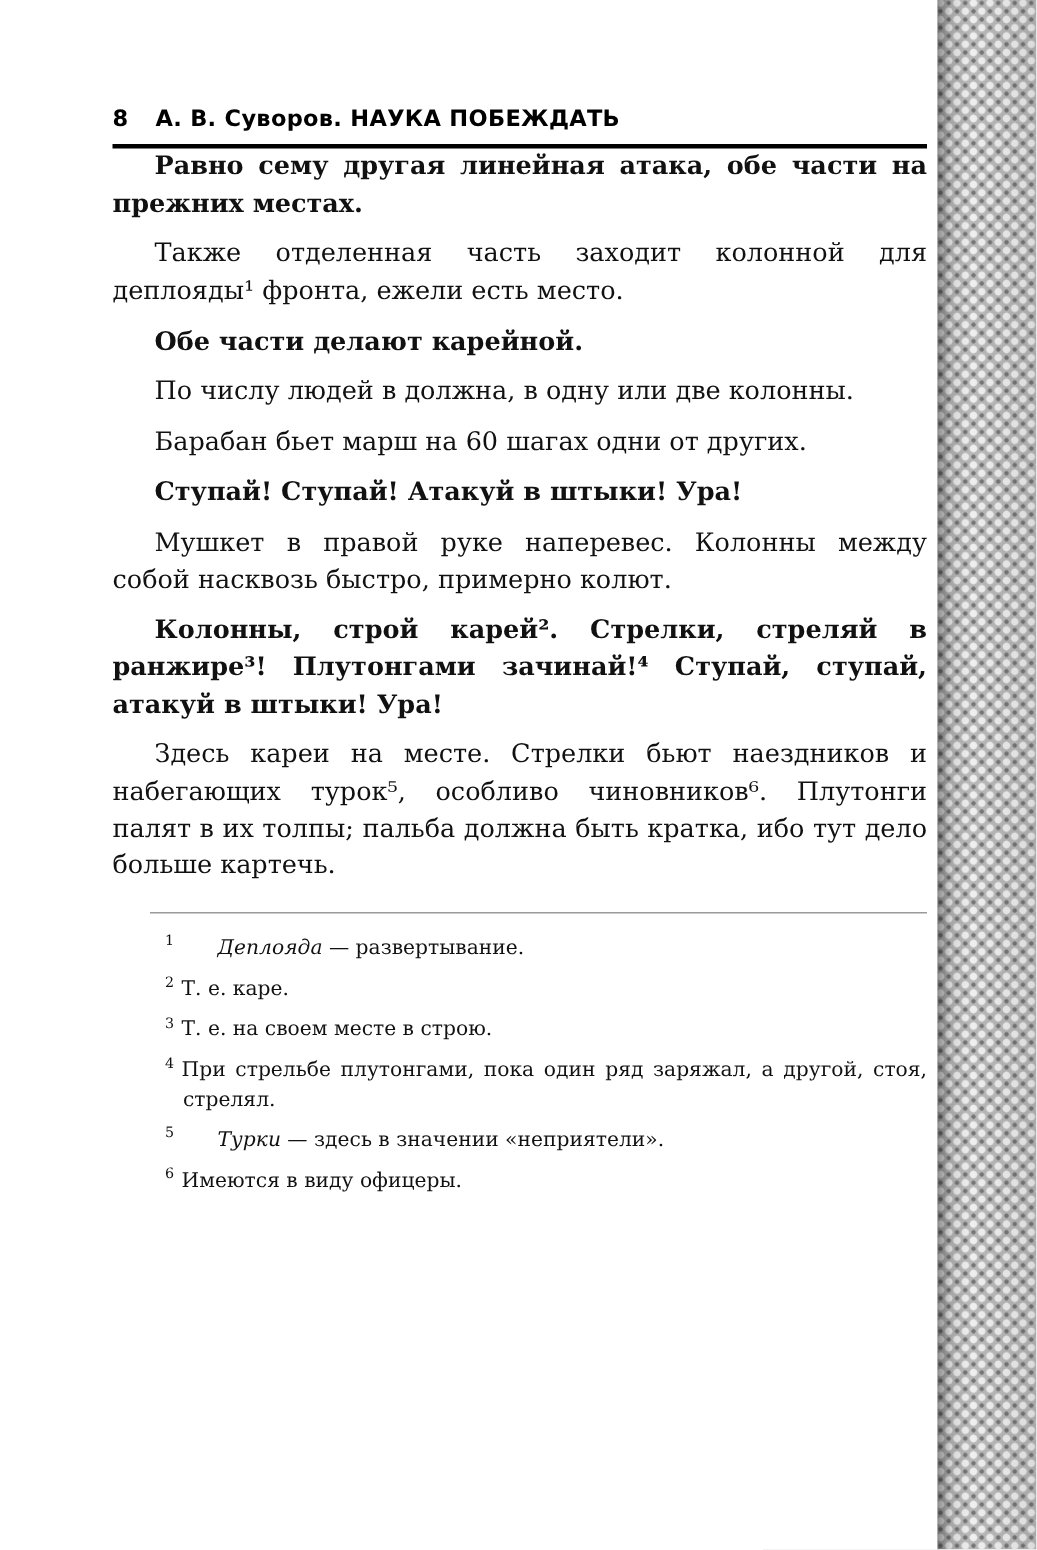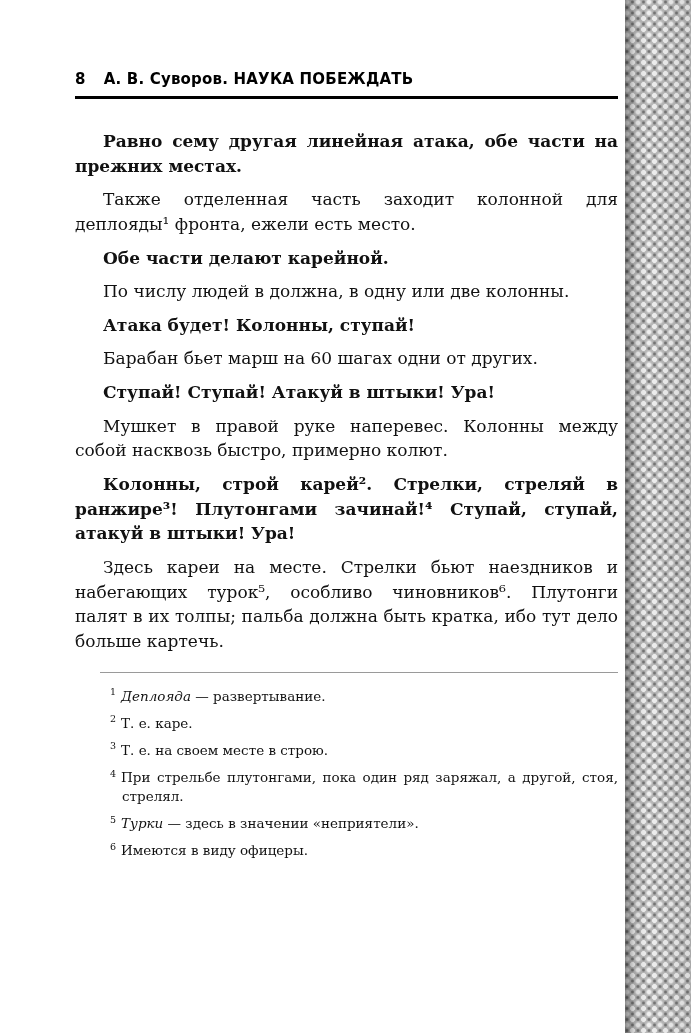--- a/index.html
+++ b/index.html
@@ -33,61 +33,59 @@
     display:flex; align-items:baseline; gap:18px;
     font-family:"DejaVu Sans", sans-serif;
     font-weight:bold; font-size:15px; letter-spacing:0.2px;
     color:#000;
   }
   .header-rule {
     border:none; border-top:3px solid #000;
     margin-top:8px;
   }
   .body-text {
-    margin-top:30px;
     font-size:17px; line-height:1.45;
     text-align:justify;
   }
   .para { margin:0 0 9px; text-indent:28px; }
   .para.bold { font-weight:bold; }
   .footnote-sep {
     border:none; border-top:1px solid #9a9a9a;
     margin:18px 0 0 25px;
   }
   .footnotes {
     margin-top:14px;
     font-size:13.5px; line-height:1.42;
     text-align:justify;
   }
   .footnote { margin:0 0 8px; padding-left:47px; text-indent:-12px; }
   .footnote sup {
     font-size:9.5px; vertical-align:super; line-height:0;
     margin-right:5px;
   }
-  .footnote i { font-style:italic; }
+  .footnote i { font-style:italic;margin-left:24px; }
 </style>
 </head>
 <body>
 
 <div class="page">
   <div class="edge"></div>
 
   <div class="content">
     <div class="header">
       <span>8</span>
       <span>А. В. Суворов. НАУКА ПОБЕЖДАТЬ</span>
     </div>
     <hr class="header-rule">
 
     <div class="body-text" id="paragraphs">
         <p class="para bold">Равно сему другая линейная атака, обе части на прежних местах.</p>
         <p class="para">Также отделенная часть заходит колонной для деплояды¹ фронта, ежели есть место.</p>
         <p class="para bold">Обе части делают карейной.</p>
         <p class="para">По числу людей в должна, в одну или две колонны.</p>
-        <p class="para bold">Атака будет! Колонны, ступай!</p>
         <p class="para">Барабан бьет марш на 60 шагах одни от других.</p>
         <p class="para bold">Ступай! Ступай! Атакуй в штыки! Ура!</p>
         <p class="para">Мушкет в правой руке наперевес. Колонны между собой насквозь быстро, примерно колют.</p>
         <p class="para bold">Колонны, строй карей². Стрелки, стреляй в ранжире³! Плутонгами зачинай!⁴ Ступай, ступай, атакуй в штыки! Ура!</p>
         <p class="para">Здесь кареи на месте. Стрелки бьют наездников и набегающих турок⁵, особливо чиновников⁶. Плутонги палят в их толпы; пальба должна быть кратка, ибо тут дело больше картечь.</p>
       </div>
 
     <hr class="footnote-sep">
     <div class="footnotes" id="footnotes">
         <p class="footnote"><sup>1</sup><i>Деплояда</i> — развертывание.</p>

